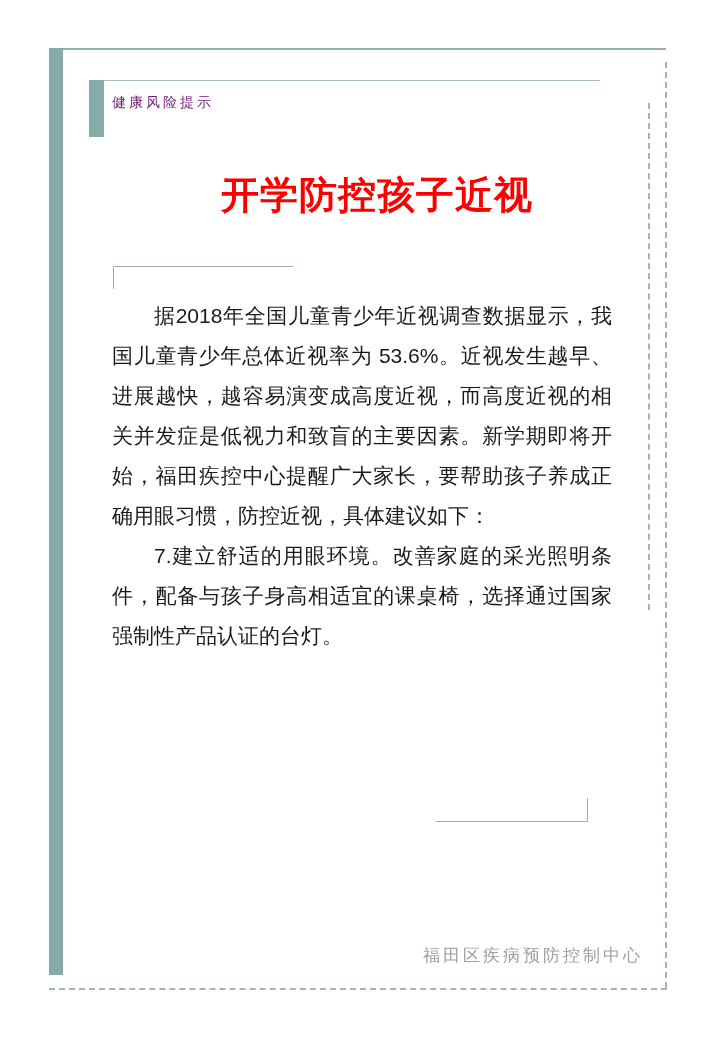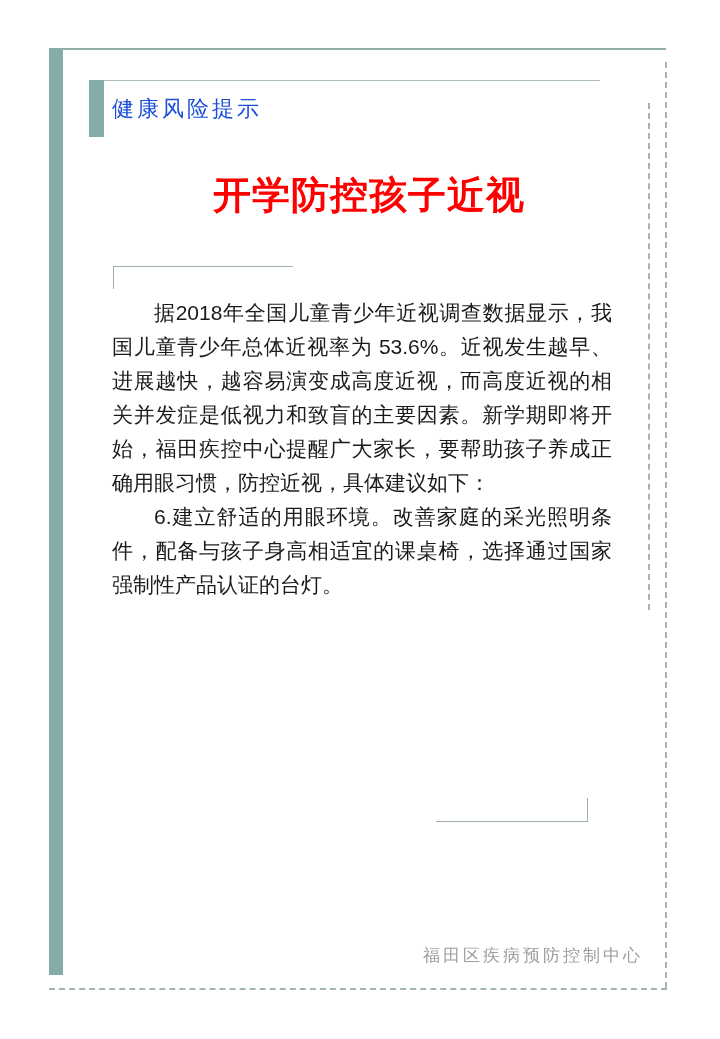--- a/index.html
+++ b/index.html
@@ -74,28 +74,28 @@
     left: 104px;
     top: 80px;
     width: 496px;
     height: 1px;
     background: #aabdbb;
   }
   .header-label {
     position: absolute;
     left: 112px;
     top: 94px;
-    font-size: 22px;
+    font-size: 14px;
     letter-spacing: 3px;
-    color: #1d4ed8;
+    color: #701a75;
   }
   
   .title {
     position: absolute;
-    left: 80px;
+    left: 88px;
     top: 172px;
     width: 578px;
     margin: 0;
     text-align: center;
     font-size: 38px;
     line-height: 46px;
     font-weight: 900;
     letter-spacing: 1px;
     color: #fe0000;
   }
@@ -118,21 +118,21 @@
     border-bottom: 1px solid #9cb1af;
     border-right: 1px solid #9cb1af;
   }
   
   .body-text {
     position: absolute;
     left: 112px;
     top: 296px;
     width: 500px;
     font-size: 21px;
-    line-height: 34px;
+    line-height: 40px;
     color: #1a1a1a;
     text-align: justify;
   }
   .body-text p {
     margin: 0;
     text-indent: 2em;
   }
   
   .footer {
     position: absolute;
@@ -159,20 +159,20 @@
   <div class="header-rect"></div>
   <div class="header-underline"></div>
   <div class="header-label">健康风险提示</div>
 
   <h1 class="title">开学防控孩子近视</h1>
 
   <div class="bracket-tl"></div>
 
   <div class="body-text">
     <p>据2018年全国儿童青少年近视调查数据显示，我国儿童青少年总体近视率为 53.6%。近视发生越早、进展越快，越容易演变成高度近视，而高度近视的相关并发症是低视力和致盲的主要因素。新学期即将开始，福田疾控中心提醒广大家长，要帮助孩子养成正确用眼习惯，防控近视，具体建议如下：</p>
-    <p>6.建立舒适的用眼环境。改善家庭的采光照明条件，配备与孩子身高相适宜的课桌椅，选择通过国家强制性产品认证的台灯。</p>
+    <p>7.建立舒适的用眼环境。改善家庭的采光照明条件，配备与孩子身高相适宜的课桌椅，选择通过国家强制性产品认证的台灯。</p>
   </div>
 
   <div class="bracket-br"></div>
 
   <div class="footer">福田区疾病预防控制中心</div>
 
 </div>
 
 </body></html>

